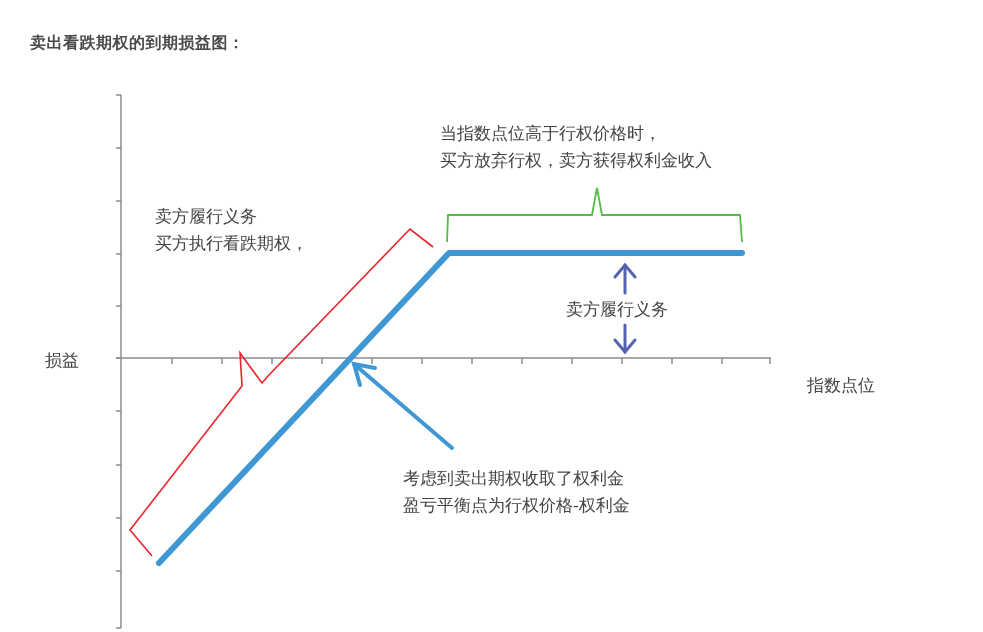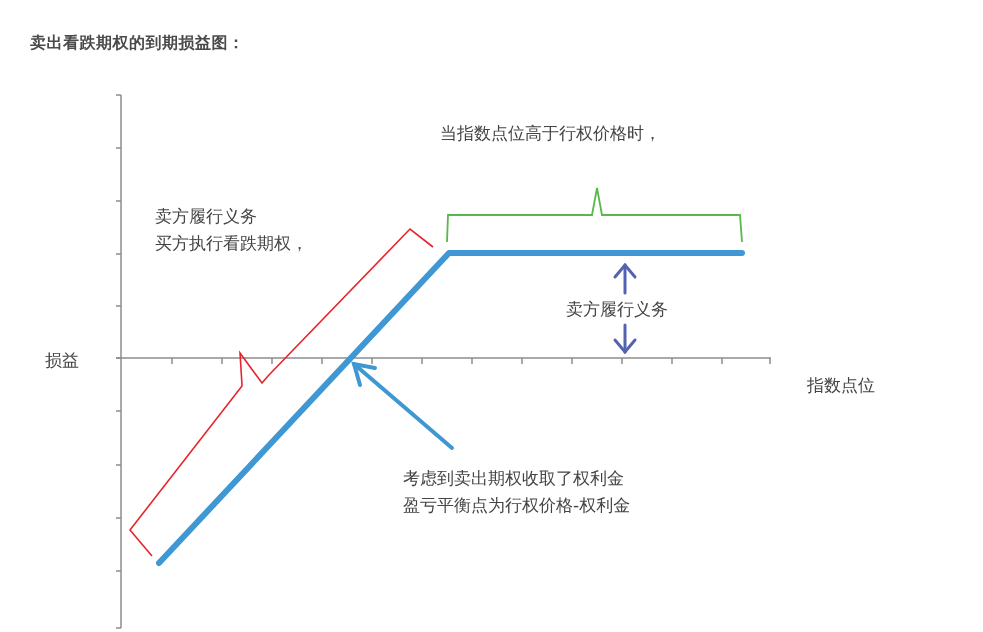--- a/index.html
+++ b/index.html
@@ -1,20 +1,20 @@
 <!DOCTYPE html>
 <html><head>
 <meta charset="utf-8">
 <style>
   html, body { margin:0; padding:0; background:#ffffff; }
   body { width:983px; height:632px; position:relative; overflow:hidden;
          font-family: "DejaVu Sans", "Liberation Sans", sans-serif; color:#444; }
   .title { position:absolute; left:30px; top:33px; font-size:16px; font-weight:bold; color:#4a4a4a; letter-spacing:0.5px; }
   .chart { position:absolute; left:0; top:0; }
-  .lbl { position:absolute; font-size:17px; color:#444; line-height:27px; white-space:nowrap; }
+  .lbl { position:absolute; font-size:17px; color:#444; line-height:27px; white-space:nowrap;font-family:Liberation Serif, serif; }
 </style>
 </head>
 <body>
 
 <div class="title">卖出看跌期权的到期损益图：</div>
 
 <svg class="chart" width="983" height="632" viewBox="0 0 983 632">
 
   <g stroke="#8c8c8c" stroke-width="1.5">
     <line x1="121" y1="95" x2="121" y2="628"></line>
@@ -67,20 +67,21 @@
   </g>
 </svg>
 
 <div class="lbl" style="left:155px; top:203px;">
   <div>卖方履行义务</div>
   <div>买方执行看跌期权，</div>
 </div>
 
 <div class="lbl" style="left:440px; top:120px;">
   <div>当指数点位高于行权价格时，</div>
+  <div>买方放弃行权，卖方获得权利金收入</div>
 </div>
 
 <div class="lbl" style="left:566px; top:296px;">卖方履行义务</div>
 
 <div class="lbl" style="left:403px; top:465px;">
   <div>考虑到卖出期权收取了权利金</div>
   <div>盈亏平衡点为行权价格-权利金</div>
 </div>
 
 <div class="lbl" style="left:45px; top:347px;">损益</div>

